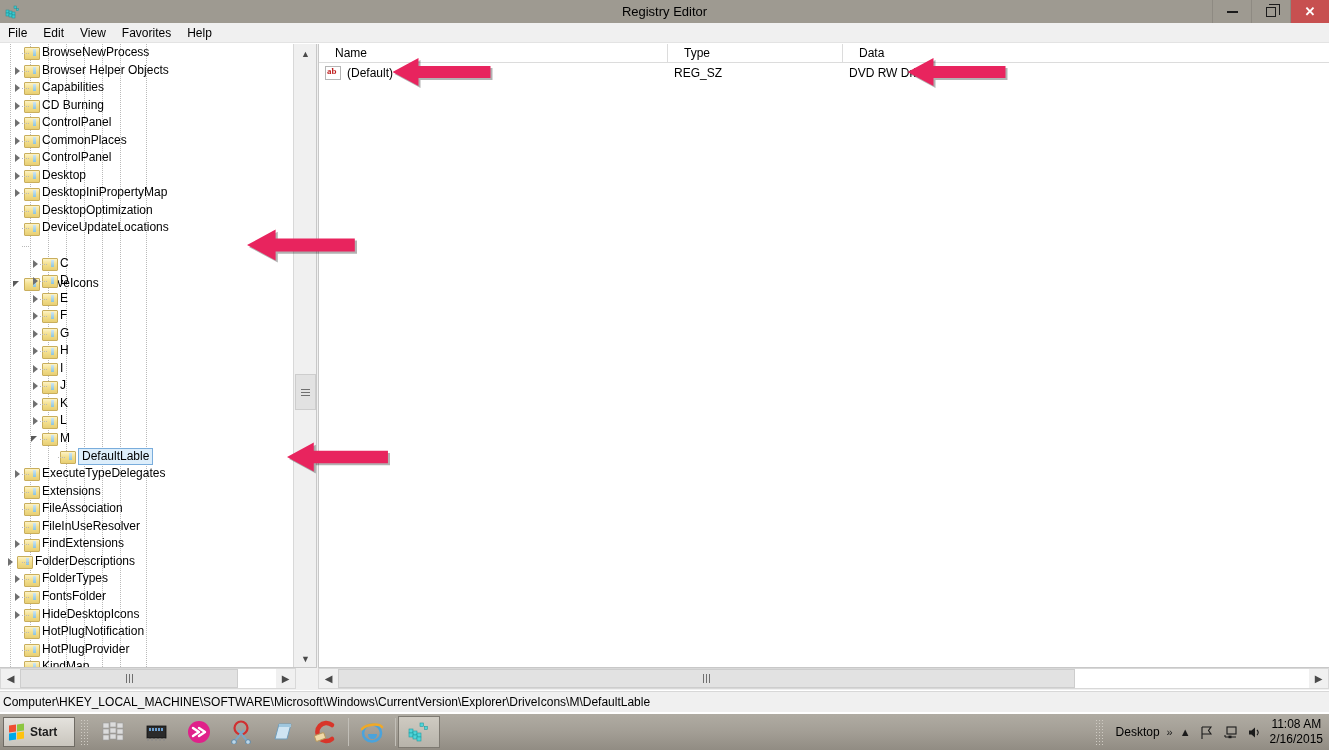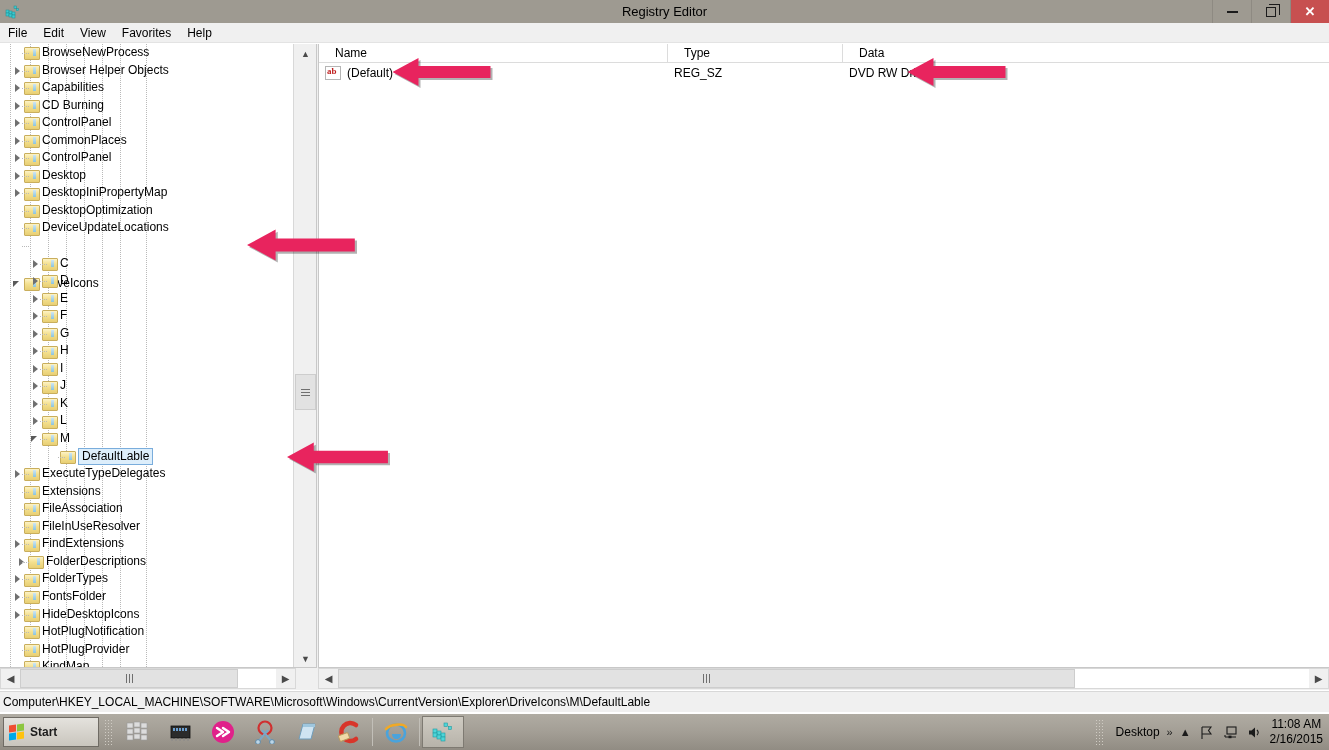--- a/index.html
+++ b/index.html
@@ -193,21 +193,21 @@
     white-space: nowrap; overflow: hidden;
   }
 
   
   .taskbar {
     position: absolute; left: 0; top: 714px; width: 1329px; height: 36px;
     background: linear-gradient(180deg,#b0aca3 0%, #a39e95 50%, #918c83 100%);
     display: flex; align-items: center;
   }
   .start-btn {
-    width: 96px; height: 30px; margin-left: 3px;
+    width: 72px; height: 30px; margin-left: 3px;
     background: linear-gradient(180deg,#e4e2dd,#c9c5bd);
     border: 1px solid #6f6b64;
     display: flex; align-items: center; gap: 4px; padding-left: 5px; flex: none;
   }
   .win-logo { width: 17px; height: 17px; position: relative; flex: none; }
   .win-logo i {
     position: absolute; width: 7px; height: 7px; display: block;
     transform: skewY(-8deg);
   }
   .start-label { font-size: 12px; font-weight: bold; color: #1c1c1c; }
@@ -520,21 +520,21 @@
           </div>
           <div class="row">
             <div class="row-content" style="left: 12px;">
               <span class="twisty collapsed"></span>
               <span class="folder"></span>
               <span class="label">FindExtensions</span>
             </div>
             <span class="stub" style="left: 22px; top: 9px;"></span>
           </div>
           <div class="row">
-            <div class="row-content" style="left: 16px; justify-content: space-between;">
+            <div class="row-content" style="left: 5px; justify-content: space-between;">
               <span class="twisty collapsed"></span>
               <span class="folder"></span>
               <span class="label">FolderDescriptions</span>
             </div>
             <span class="stub" style="left: 22px; top: 9px;"></span>
           </div>
           <div class="row">
             <div class="row-content" style="left: 12px;">
               <span class="twisty collapsed"></span>
               <span class="folder"></span>

